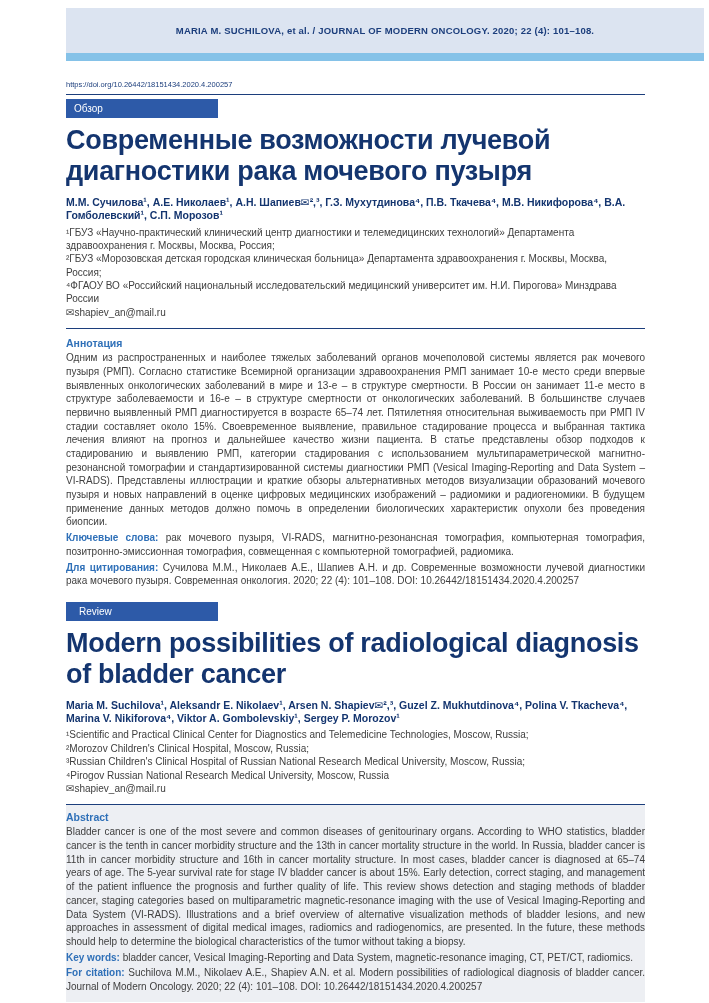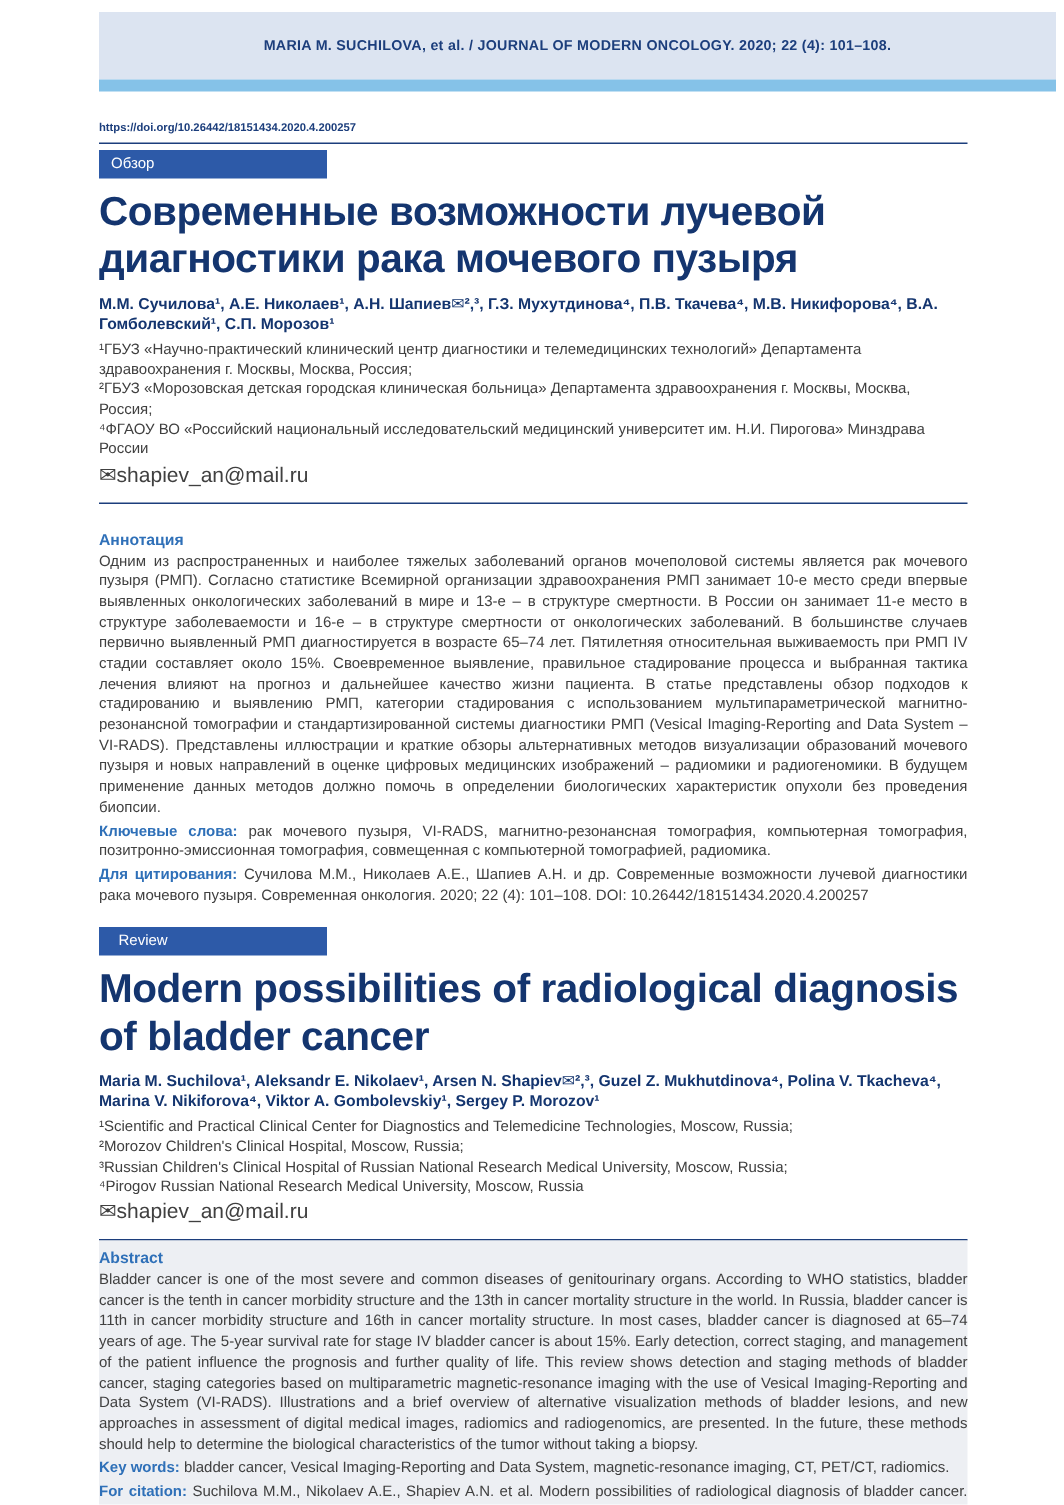--- a/index.html
+++ b/index.html
@@ -3,31 +3,31 @@
 <meta charset="utf-8">
 <style>
   * { margin:0; padding:0; box-sizing:border-box; }
   html,body { width:709px; height:1003px; background:#ffffff; overflow:hidden;
     font-family:"Liberation Sans","DejaVu Sans",sans-serif; }
   .band { margin:8px 5px 0 66px; height:45px; background:#dce4f1;
     display:flex; align-items:center; justify-content:center; }
   .band-text { color:#1c3e7c; font-weight:bold; font-size:9.5px; letter-spacing:0.2px; }
   .skystrip { margin:0 5px 0 66px; height:8px; background:#85c2e8; }
   .content { margin-left:66px; width:579px; }
-  .doi { margin-top:19px; font-size:7.5px; font-weight:bold; color:#1c3e7c; text-decoration:none; display:inline-block; }
+  .doi { margin-top:19px; font-size:7.5px; font-weight:normal; color:#1c3e7c; text-decoration:none; display:inline-block; }
   .rule { border:none; border-top:1.2px solid #1c3e7c; margin-top:3px; }
   .label-box { margin-top:4px; width:152px; background:#2d5aa8; color:#ffffff;
     font-size:10px; padding:4px 0 4px 8px; }
   .title { margin-top:7px; font-size:27px; font-weight:bold; color:#14356f;
     line-height:1.16; letter-spacing:-0.3px; }
   .authors { margin-top:8px; font-size:10.5px; font-weight:bold; color:#14356f; line-height:1.28; }
   .affils { margin-top:3px; font-size:10px; color:#404040; line-height:1.34; }
-  .email { font-size:14px; color:#404040; line-height:1.34; text-decoration:none; display:inline-block; }
+  .email { font-size:10px; color:#404040; line-height:1.34; text-decoration:none; display:inline-block; }
   .rule2 { border:none; border-top:1.2px solid #1c3e7c; margin-top:9px; }
-  .sec-head { margin-top:18px; font-size:10.5px; font-weight:bold; color:#2f70b8; }
+  .sec-head { margin-top:8px; font-size:10.5px; font-weight:bold; color:#2f70b8; }
   .body-text { margin-top:2px; font-size:10px; color:#404040; line-height:1.37; text-align:justify; }
   .lead { color:#2f70b8; font-weight:bold; }
   .gap-review { margin-top:14px;padding-left:13px; }
   .graybox { background:#edeff3; padding:4px 0 8px 0; }
 </style>
 </head>
 <body>
 
 <div class="band">
   <span class="band-text">MARIA M. SUCHILOVA, et al. / JOURNAL OF MODERN ONCOLOGY. 2020; 22 (4): 101–108.</span>

